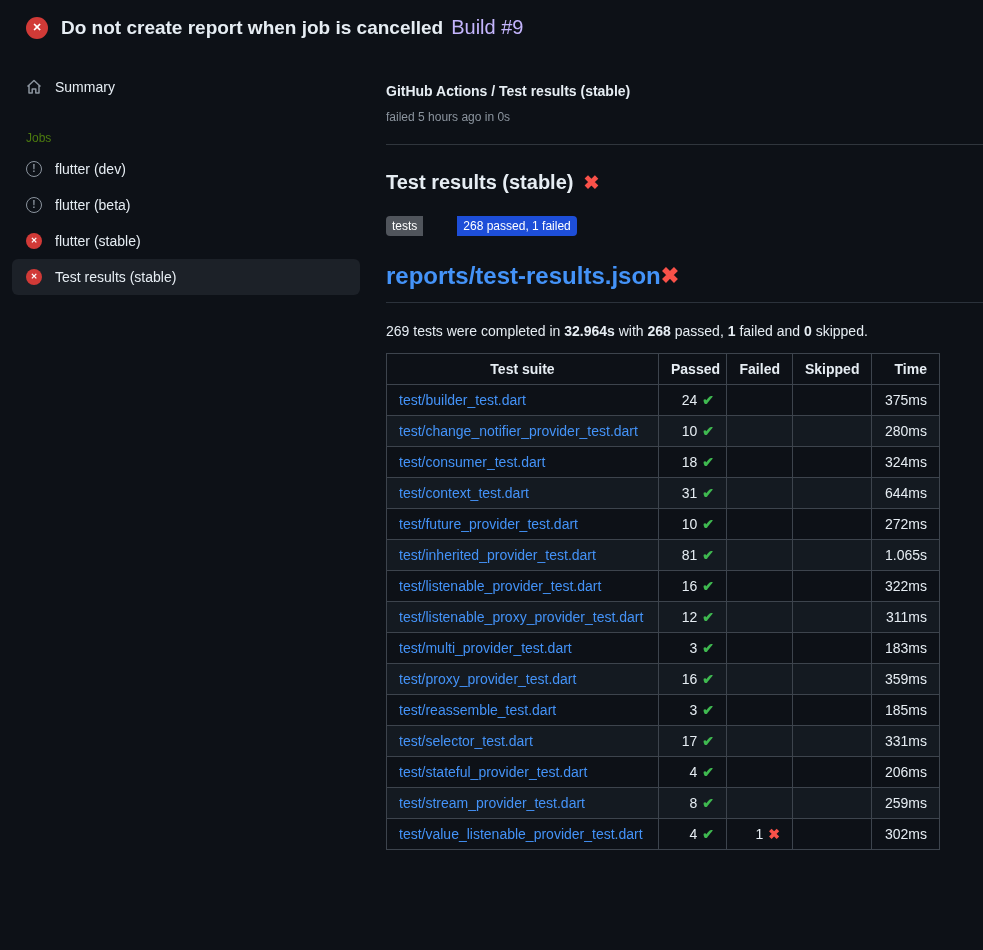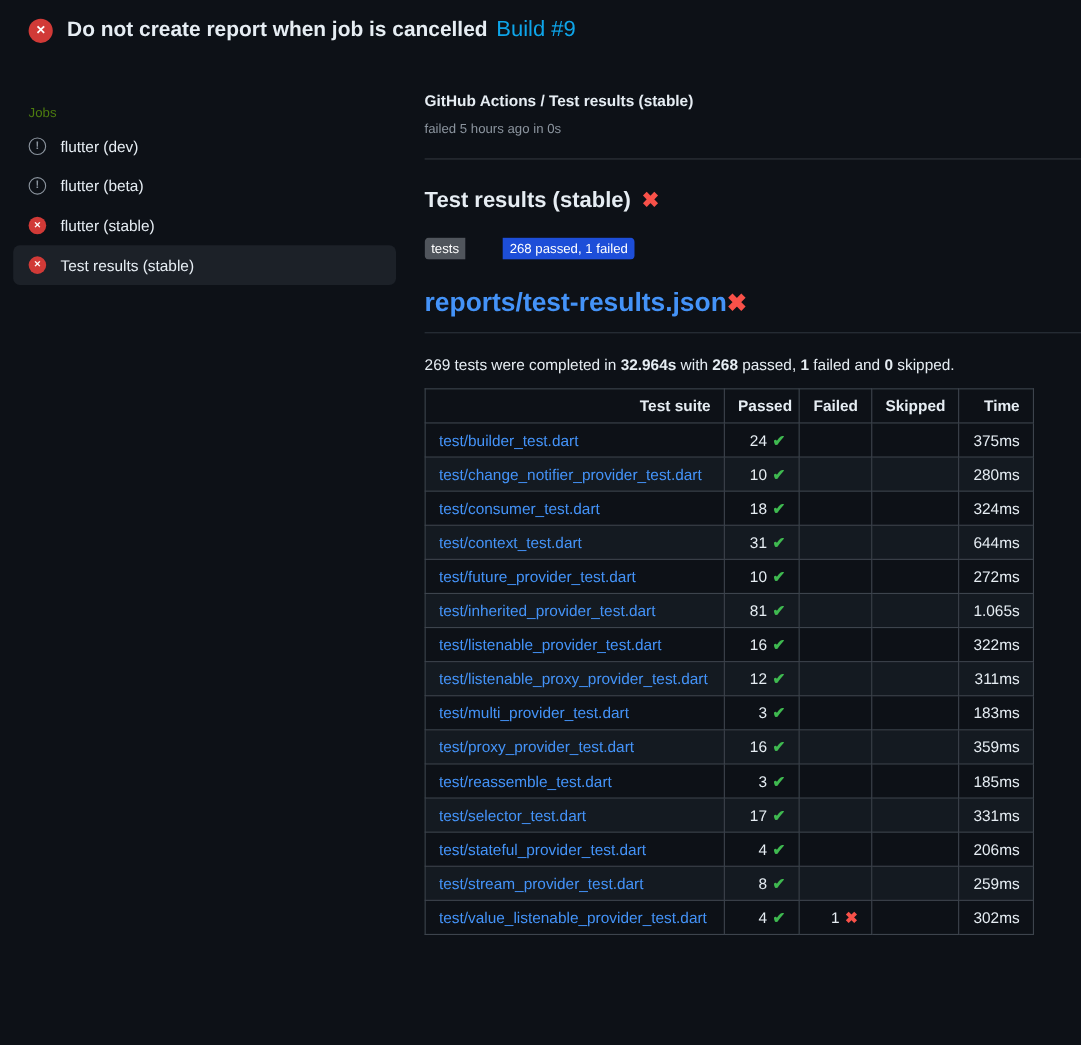--- a/index.html
+++ b/index.html
@@ -10,21 +10,21 @@
     font-family: "Liberation Sans", sans-serif;
   }
   
   .app-header { display:flex; align-items:center; gap:13px; padding:16px 24px 8px 26px; }
   .status-circle {
     width:22px; height:22px; border-radius:50%; background:#d13a37; color:#fff;
     display:flex; align-items:center; justify-content:center;
     font-size:11px; font-weight:700; flex:0 0 22px;
   }
   .run-title { font-size:19px; font-weight:700; }
-  .run-build { font-size:20px; font-weight:400; color:#0ea5e9; margin-left:8px; }
+  .run-build { font-size:20px; font-weight:400; color:#c4b5fd; margin-left:8px; }
 
   
   .layout { display:flex; align-items:flex-start; }
   .sidebar { flex:0 0 370px; width:370px; padding:22px 10px 0 12px; }
   .main { flex:1; padding:36px 0 0 16px; }
 
   
   .side-item {
     display:flex; align-items:center; gap:13px;
     padding:10px 14px; border-radius:6px; font-size:14px; cursor:pointer;
@@ -65,40 +65,48 @@
   .summary-line { font-size:14px; margin-top:20px; color:#e6edf3; }
   .summary-line .b { font-weight:700; }
 
   
   table.results {
     border-collapse:collapse; margin-top:14px; font-size:14px; table-layout:fixed; width:553px;
   }
   table.results th, table.results td {
     border:1px solid #3d444d; padding:7px 12px; overflow:hidden; white-space:nowrap;
   }
-  table.results th { font-weight:700; text-align:right; }
+  table.results th { font-weight:700; text-align:center; }
   table.results th.num, table.results td.num { text-align:right; }
   table.results tbody tr:nth-child(even) td { background:#141a21; }
   td.suite a { color:#4493f8; text-decoration:none;margin-top:44px; }
   .check { color:#3fb950; margin-left:5px; font-weight:700; }
   .cross { color:#f85149; margin-left:5px; font-weight:700; }
 </style>
 </head>
 <body>
 
 <div class="app-header">
   <span class="status-circle">✕</span>
   <span>
     <span class="run-title">Do not create report when job is cancelled</span><span class="run-build">Build #9</span>
   </span>
 </div>
 
 <div class="layout">
 
   <div class="sidebar">
+    <div class="side-item">
+      <span class="icon16 home-icon">
+        <svg width="16" height="16" viewBox="0 0 16 16" fill="none" stroke="#8b949e" stroke-width="1.5" stroke-linejoin="round">
+          <path d="M1.5 7.5 L8 1.5 L14.5 7.5 M3 6.5 V14 H6.2 V10 H9.8 V14 H13 V6.5"></path>
+        </svg>
+      </span>
+      <span>Summary</span>
+    </div>
 
     <div class="jobs-heading">Jobs</div>
 
     <div class="side-item">
       <span class="icon16 neutral-icon">!</span>
       <span>flutter (dev)</span>
     </div>
     <div class="side-item">
       <span class="icon16 neutral-icon">!</span>
       <span>flutter (beta)</span>

